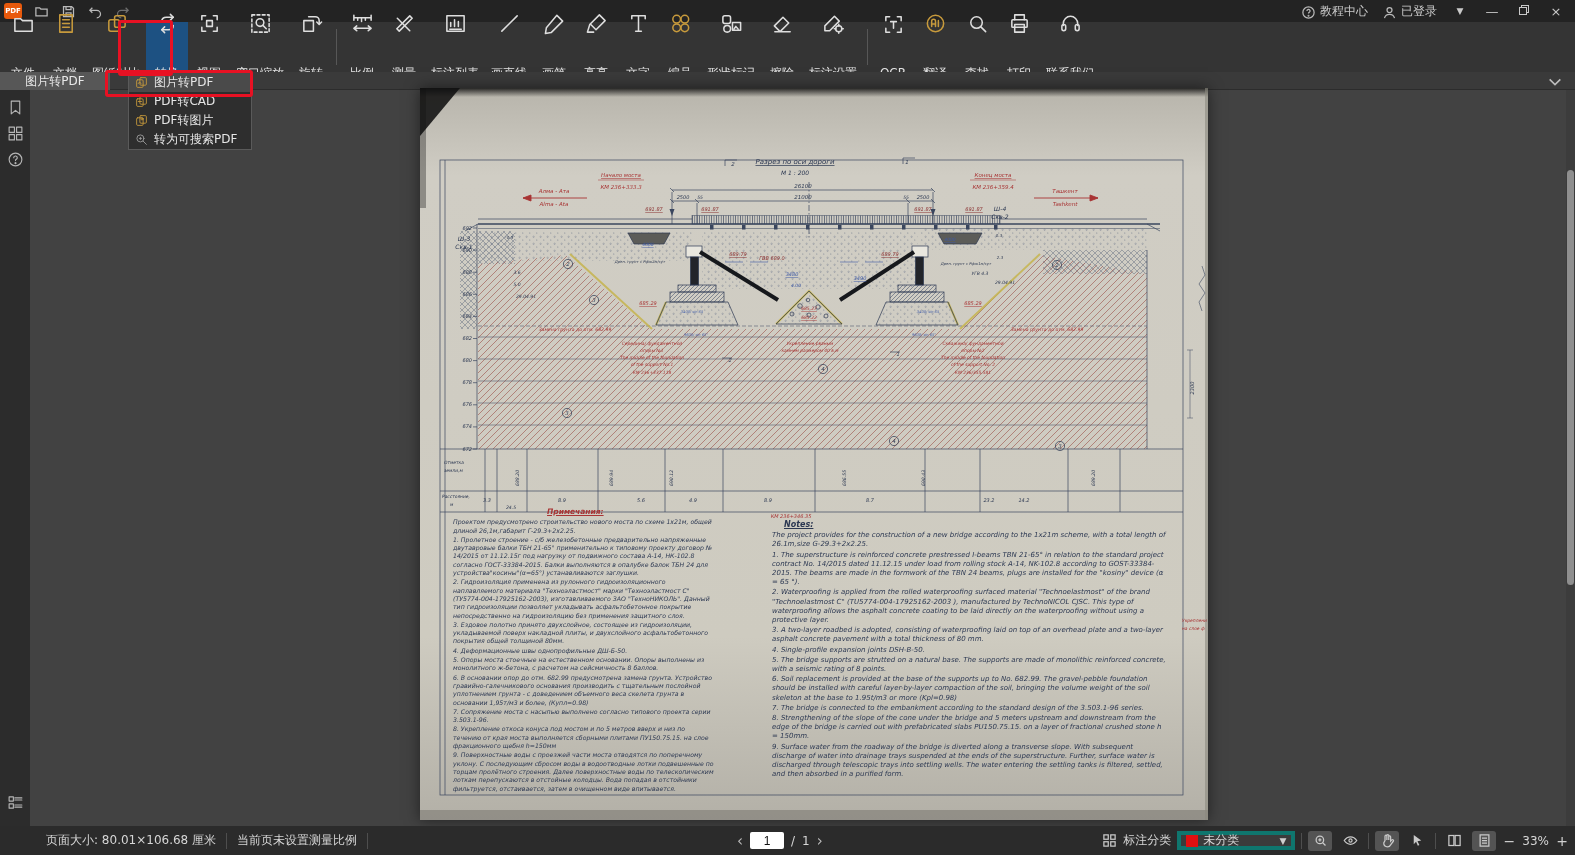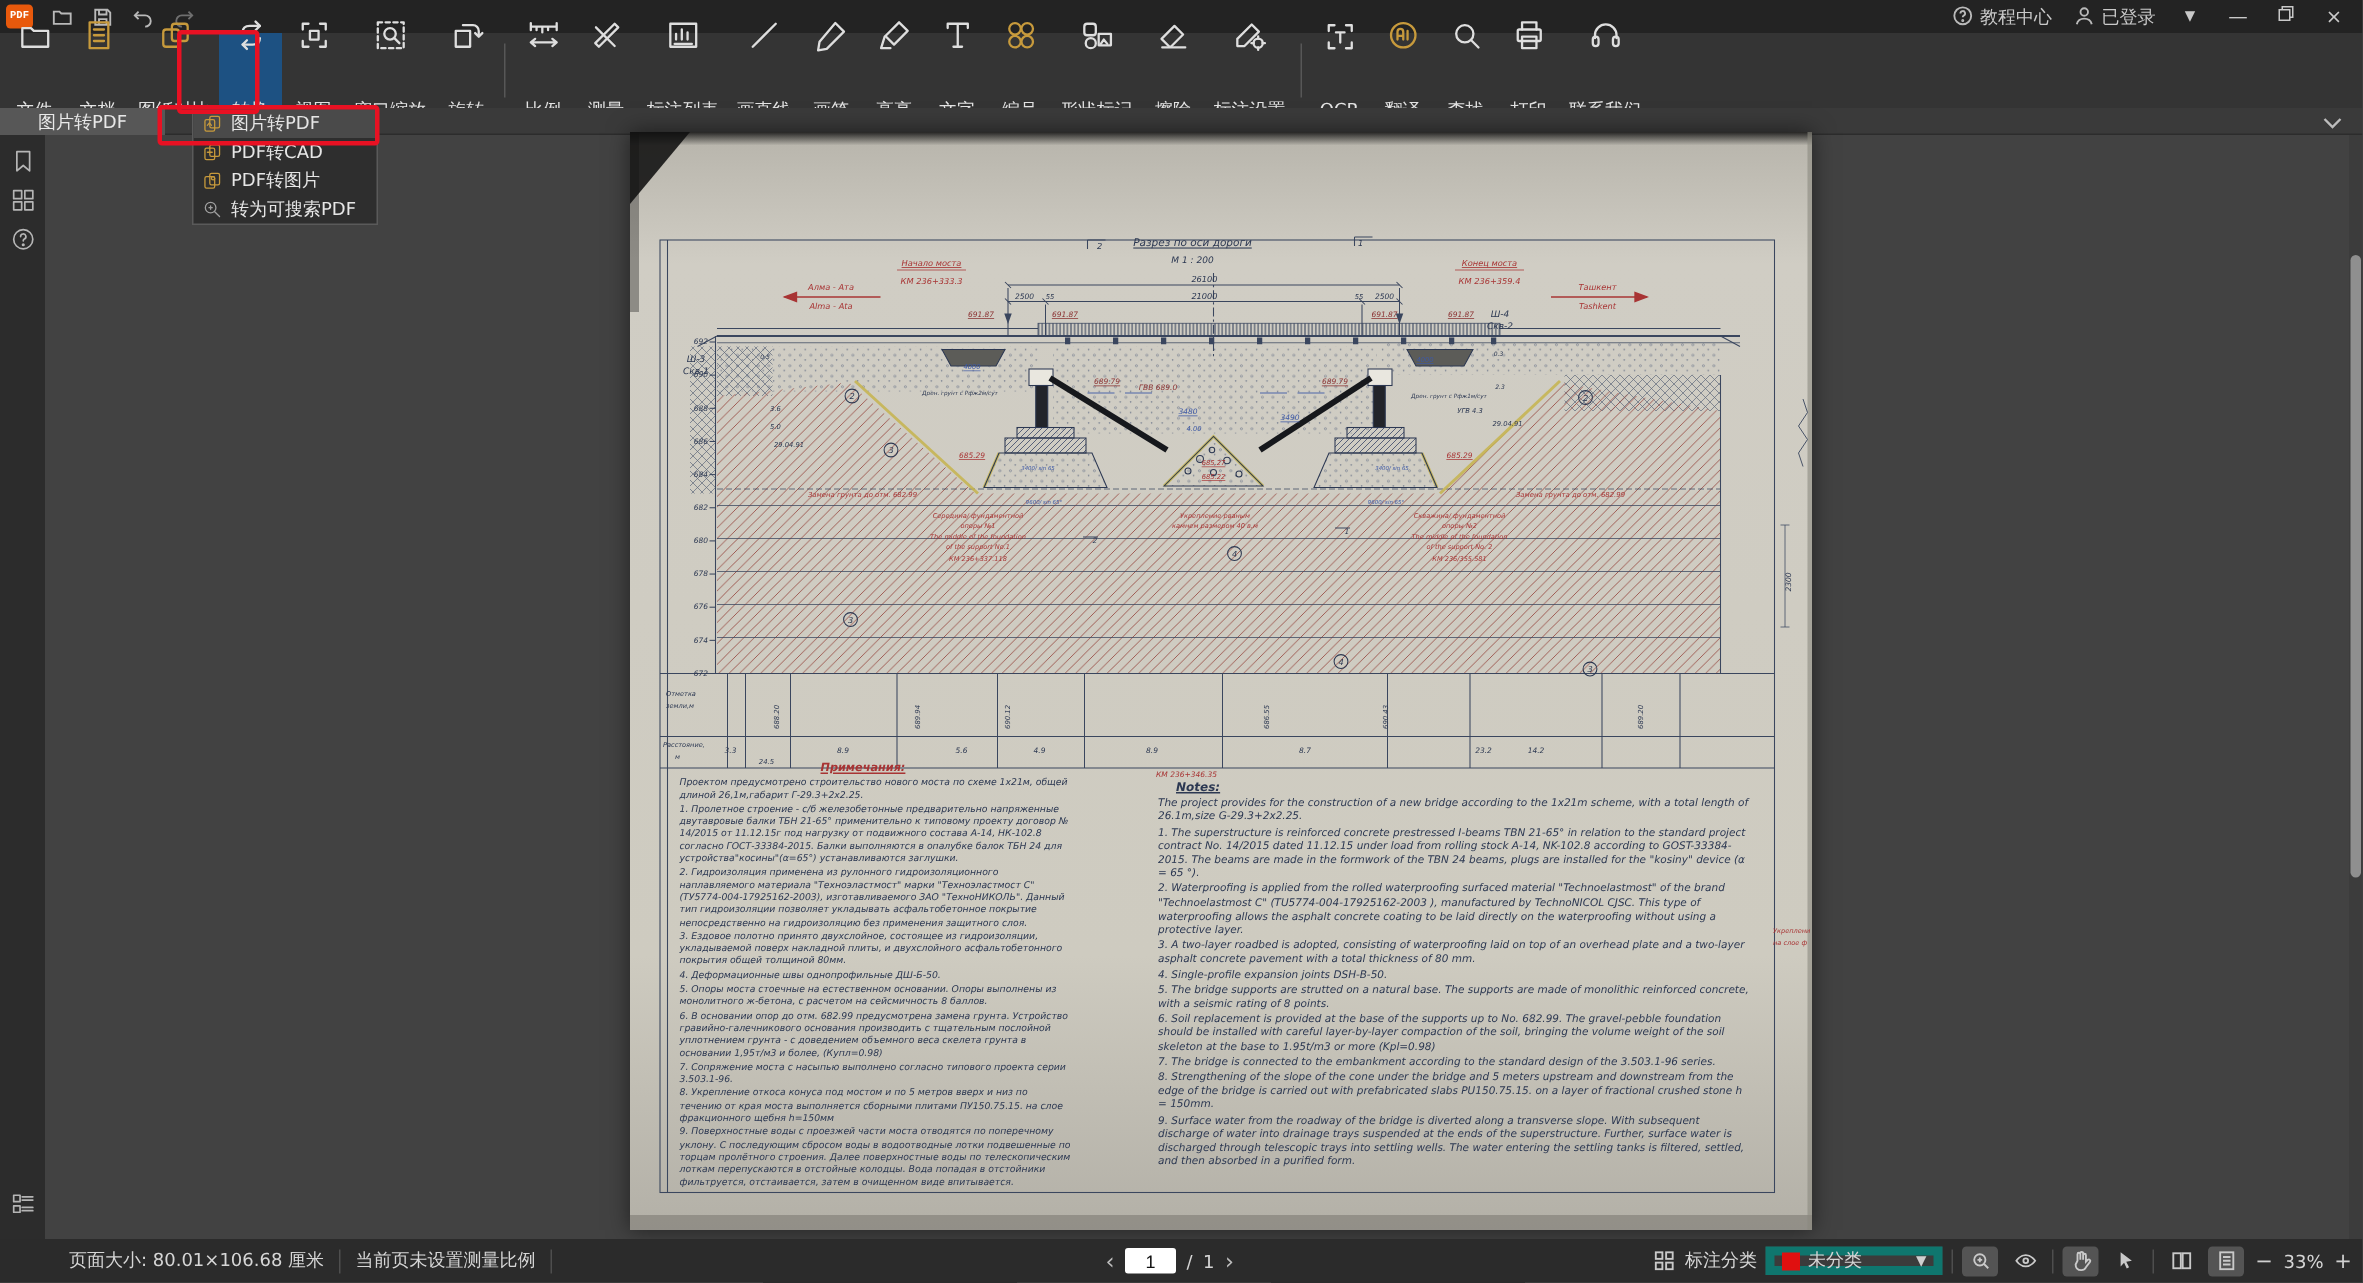--- a/index.html
+++ b/index.html
@@ -3,28 +3,28 @@
 <meta charset="utf-8">
 <style>
   * { box-sizing: border-box; margin: 0; padding: 0; }
   html,body { width:1575px; height:855px; overflow:hidden; background:#424242;
     font-family:"DejaVu Sans","Liberation Sans",sans-serif; }
   #app { position:relative; width:1575px; height:855px; }
 
   
   #titlebar { position:absolute; left:0; top:0; width:100%; height:22px; background:#232323;
     display:flex; align-items:center; color:#cfcfcf; font-size:12px; }
-  .tb-quick { display:flex; align-items:center; gap:12px; padding-left:4px;font-family:Liberation Mono, monospace; }
+  .tb-quick { display:flex; align-items:center; gap:12px; padding-left:4px; }
   #pdf-logo { width:18px; height:16px; background:#e8590c; border-radius:3px; color:#fff;
     font-size:7px; font-weight:bold; display:flex; align-items:center; justify-content:center; }
   .qico { width:15px; height:15px; color:#b9b9b9; }
   .qico.dim { color:#6f6f6f; }
   #win-title { position:absolute; left:0; right:0; text-align:center; color:#d8d8d8; font-size:12px; pointer-events:none; }
   #tb-right { margin-left:auto; display:flex; align-items:center; gap:14px; padding-right:10px; z-index:2; }
-  .tb-right-item { display:flex; align-items:flex-start; gap:4px; color:#c9c9c9; cursor:default; }
+  .tb-right-item { display:flex; align-items:flex-end; gap:4px; color:#c9c9c9; cursor:default; }
   .winbtn { color:#c9c9c9; font-size:13px; width:18px; text-align:center; }
 
   
   #toolbar { position:absolute; left:0; top:22px; width:100%; height:50px; background:#343434;
     display:flex; align-items:stretch; padding-left:2px; }
   .tb-btn { display:flex; flex-direction:column; align-items:center; justify-content:center;
     padding:2px 6px 3px; min-width:42px; gap:2px; cursor:default; }
   .tb-btn.active { background:#1d5182; }
   .tb-ico { width:23px; height:23px; color:#dedede; }
   .tb-ico.gold { color:#c79a3c; }
@@ -79,21 +79,21 @@
   .sb-text { padding:0 10px; white-space:nowrap; }
   .sb-sep { width:1px; height:16px; background:#4e4e4e; }
   #pagenav { position:absolute; left:737px; display:flex; align-items:center; gap:7px; }
   .nav-arrow { color:#bdbdbd; font-size:15px; }
   #page-input { width:34px; height:17px; background:#fff; color:#111; border:none; border-radius:2px;
     text-align:center; font-size:12px; }
   #sb-right { position:absolute; right:6px; display:flex; align-items:center; gap:6px; }
   .sico { width:15px; height:15px; color:#c9c9c9; display:block; }
   .view-btn { width:24px; height:20px; border-radius:3px; display:flex; align-items:center; justify-content:center; }
   .view-btn.on { background:#545454; }
-  #cat-select { width:118px; height:19px; background:#3b3b3b; border:6px solid #0f766e;
+  #cat-select { width:118px; height:19px; background:#3b3b3b; border:4px solid #0f766e;
     display:flex; align-items:center; gap:5px; padding:0 5px; }
   #cat-swatch { width:12px; height:12px; }
   #cat-caret { margin-left:auto; font-size:9px; color:#cfcfcf; }
   .zoom-t { font-size:14px; color:#d0d0d0; width:14px; text-align:center; }
 </style>
 </head>
 <body>
 
 <div id="app">
 

